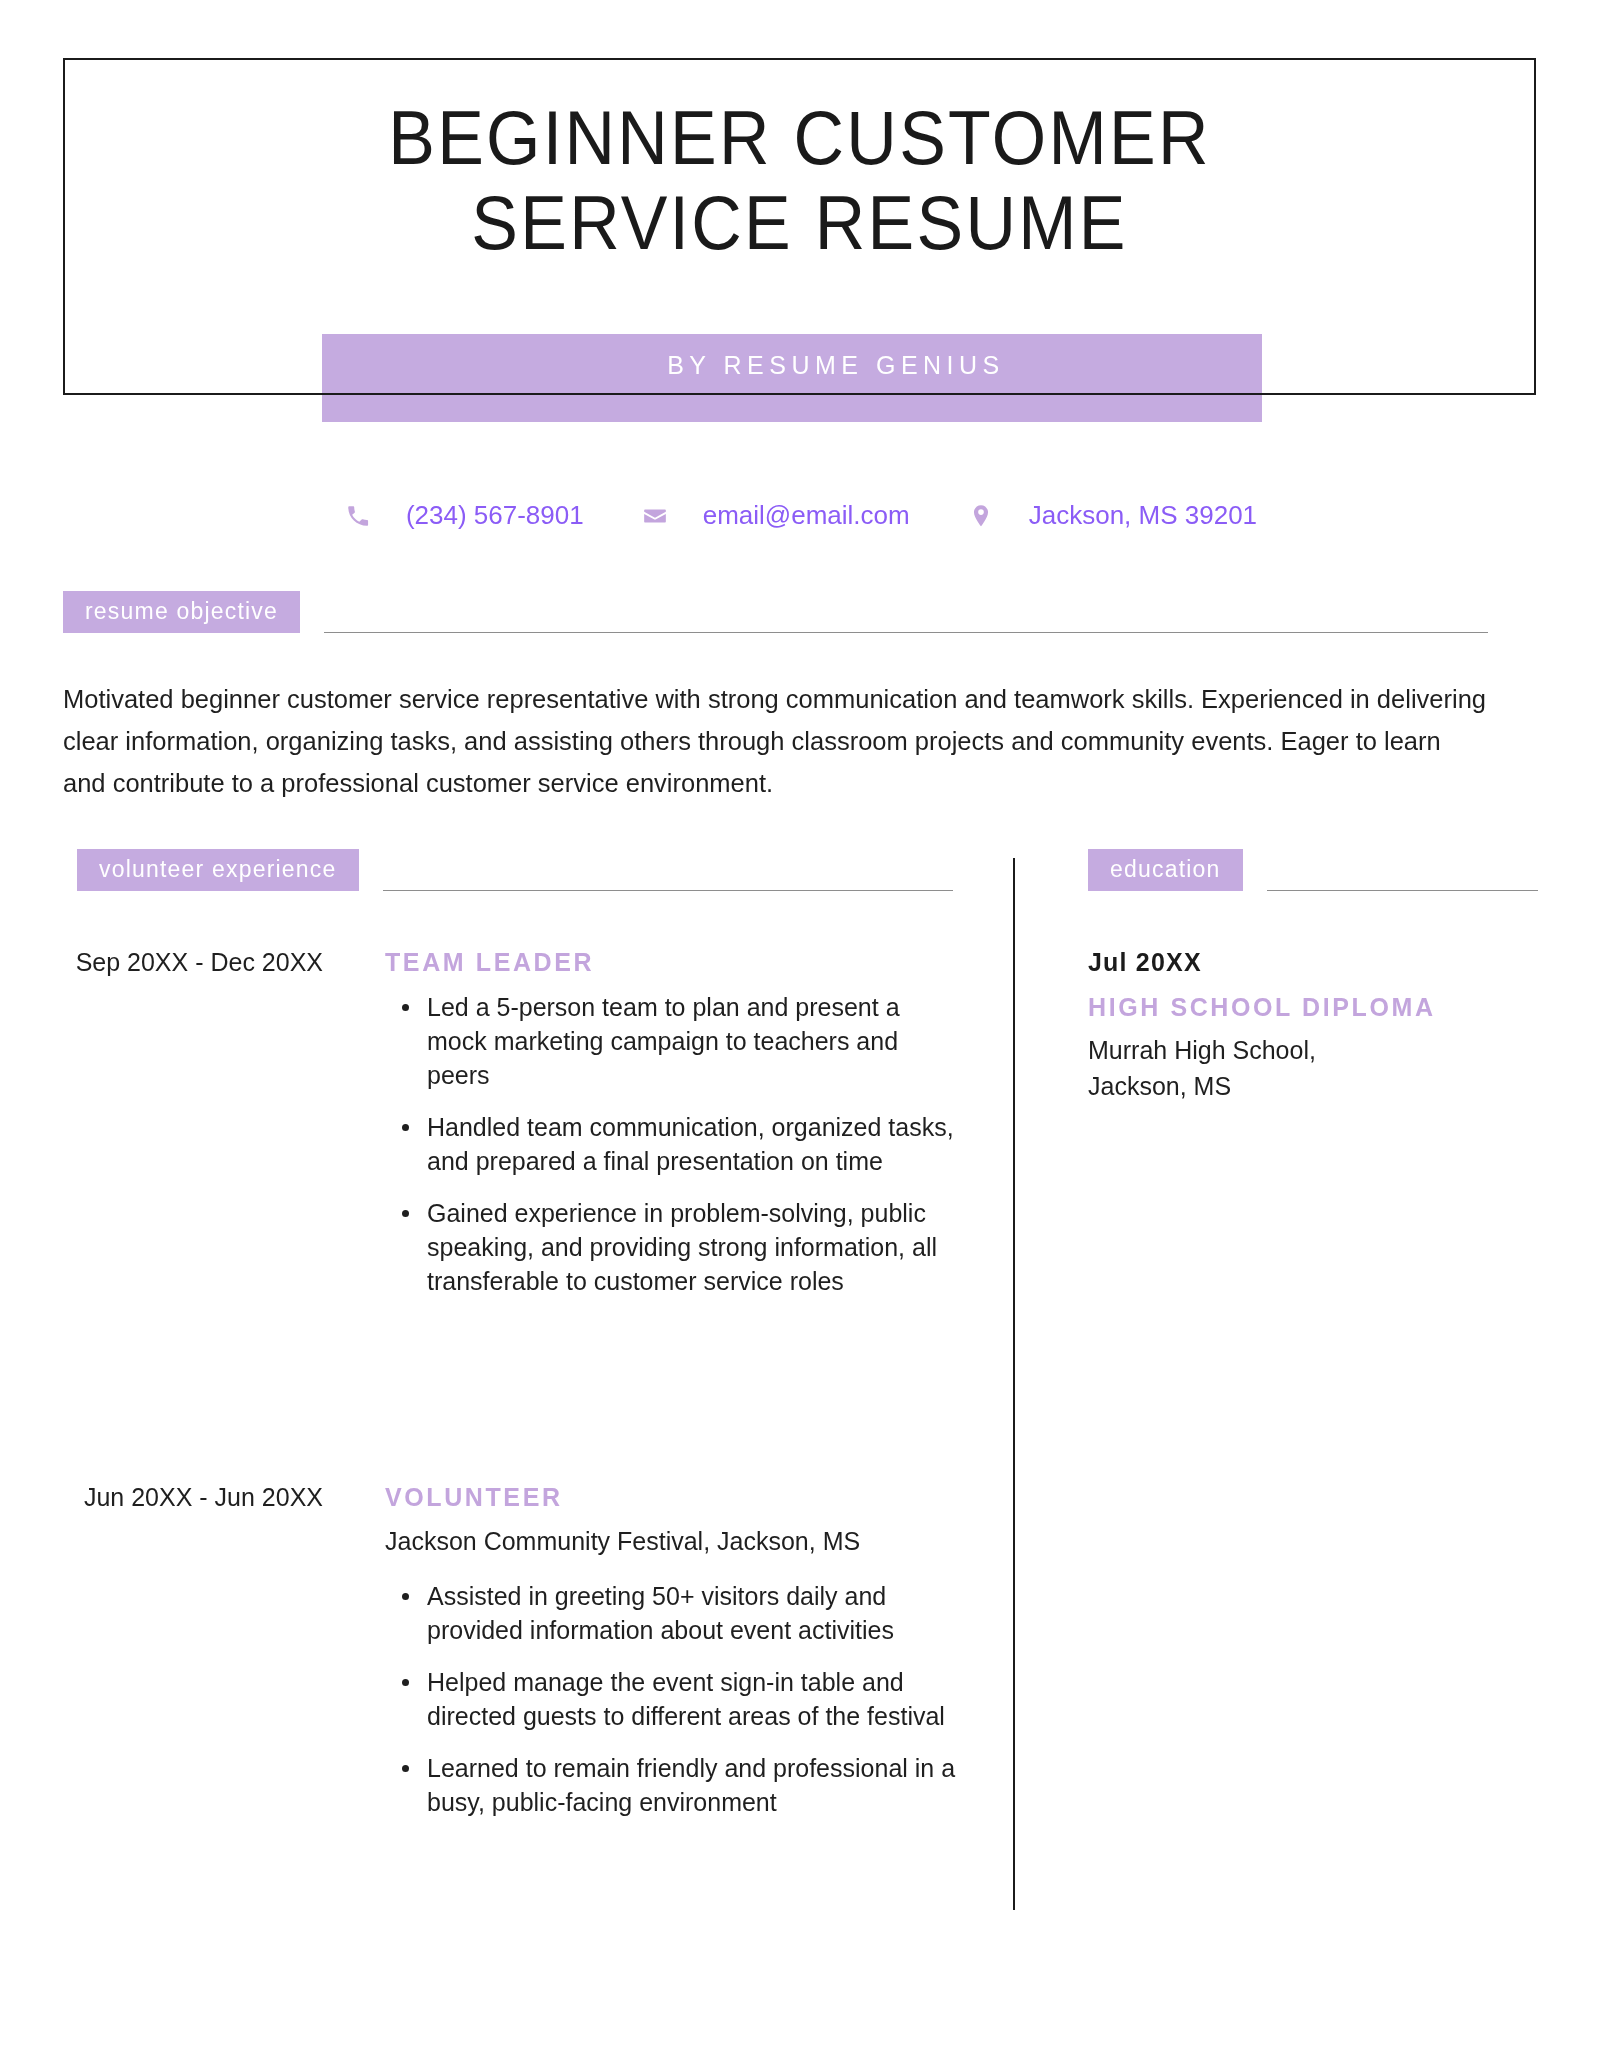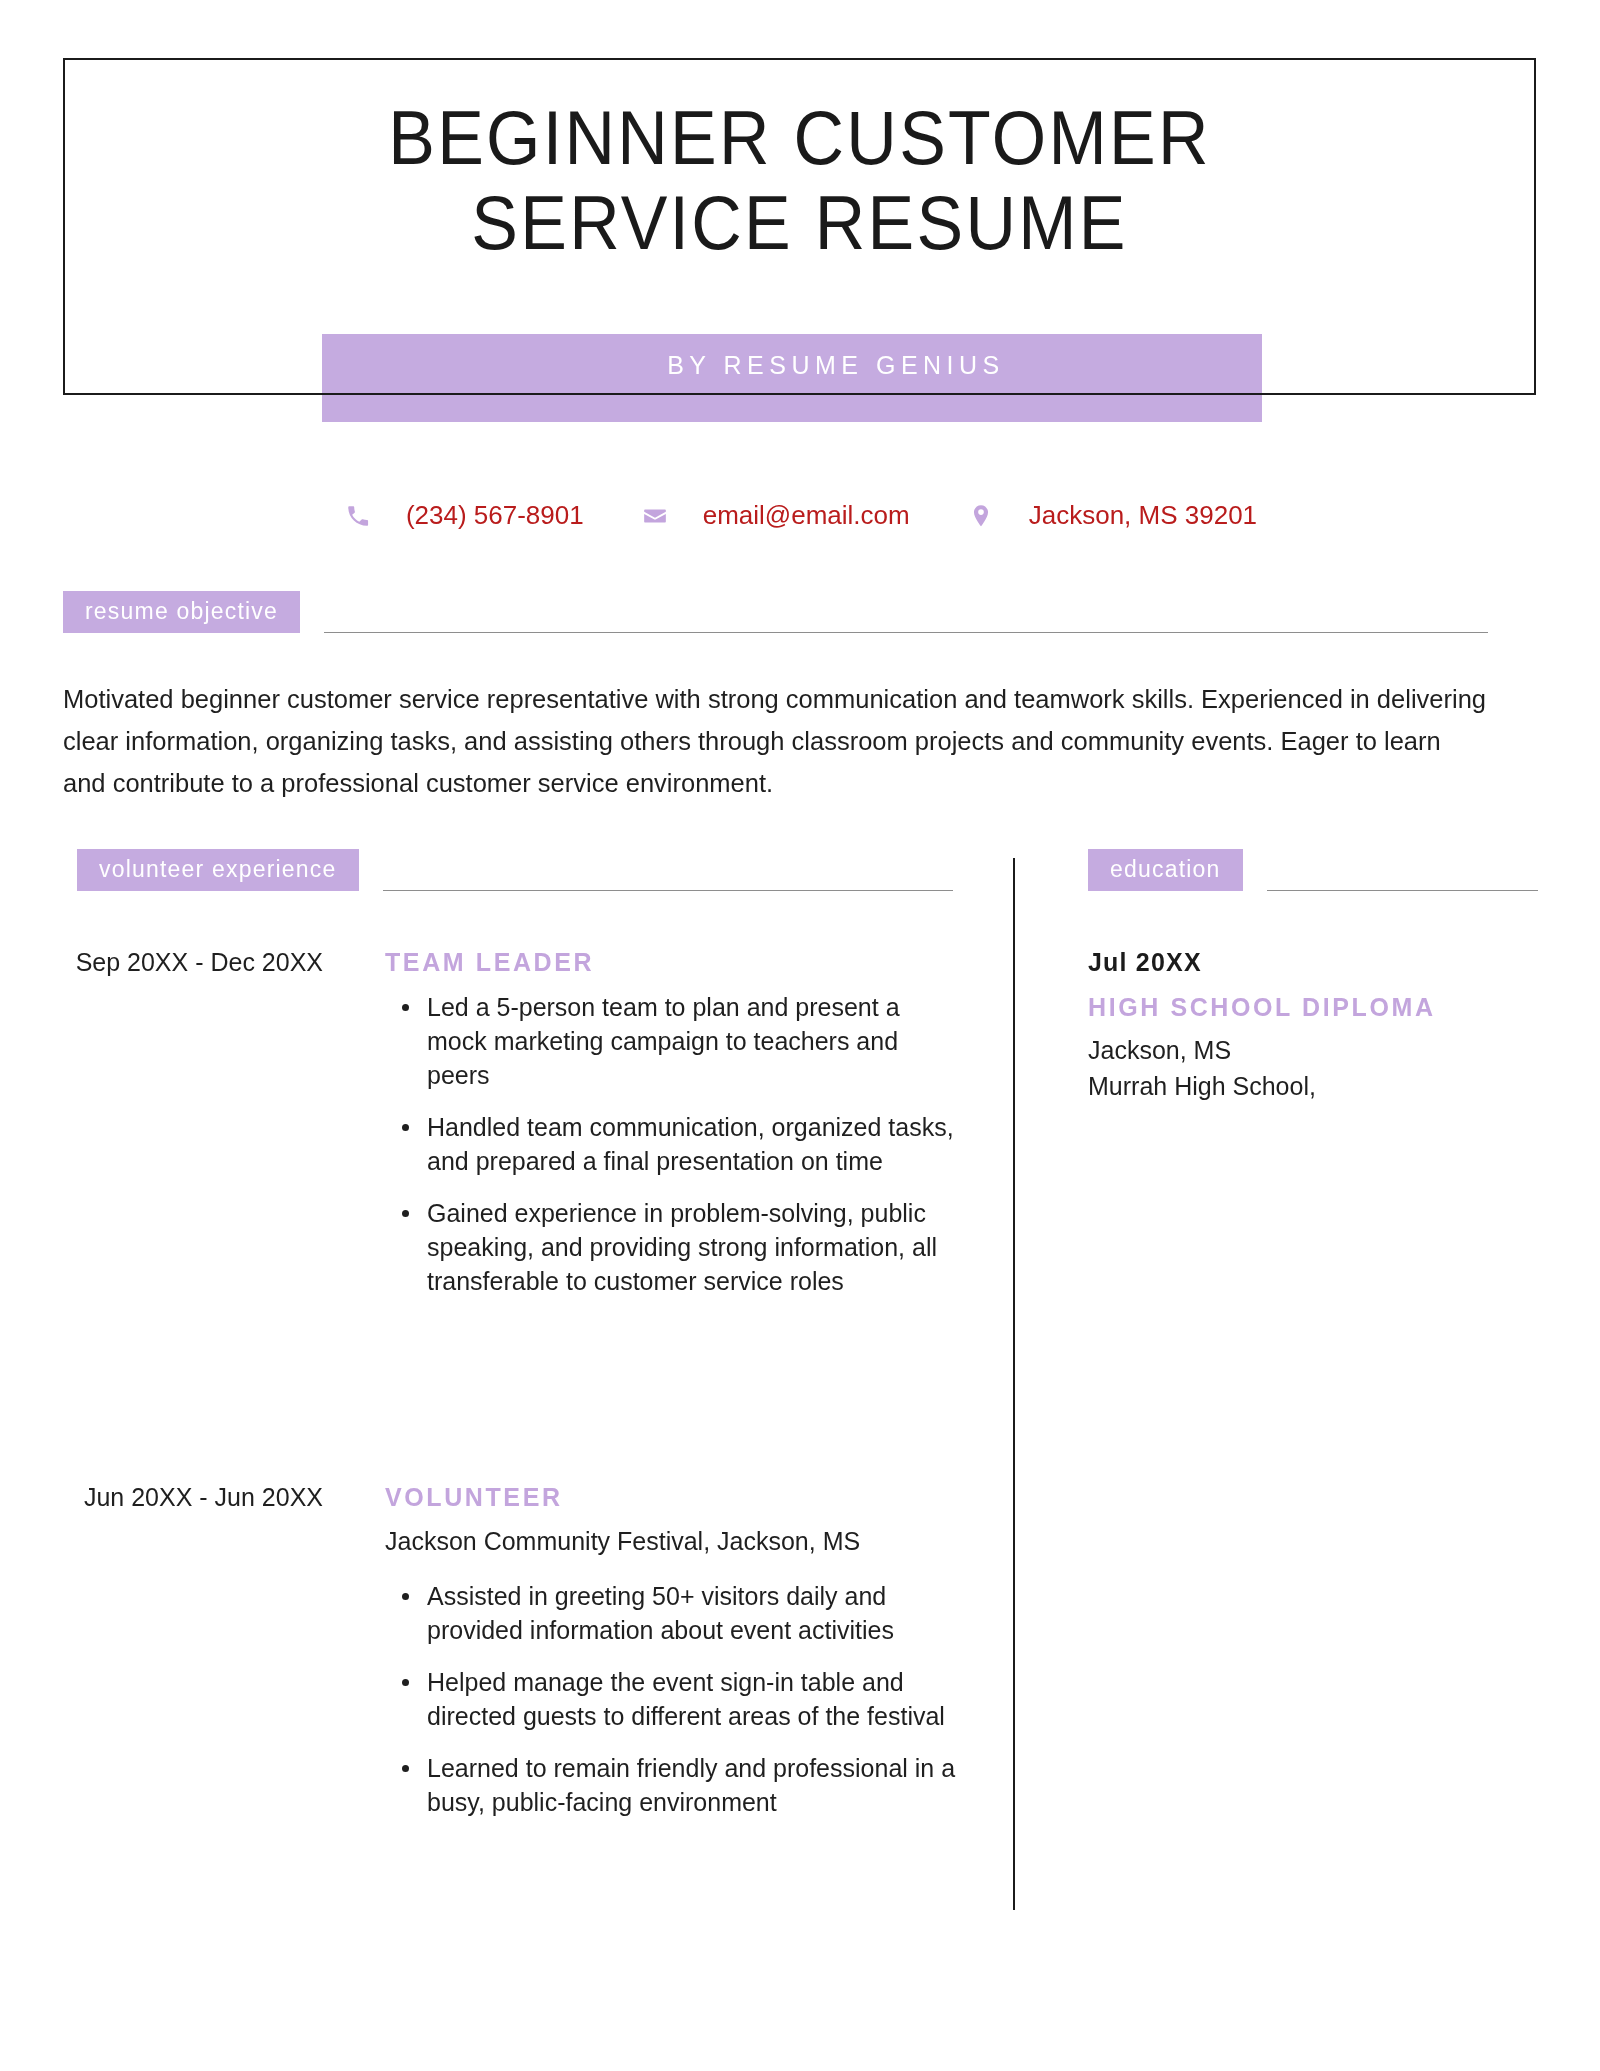--- a/index.html
+++ b/index.html
@@ -97,21 +97,21 @@
     width: 1600px;
     display: flex;
     justify-content: center;
     align-items: center;
     gap: 0px;
   }
   .contact-item {
     display: flex;
     align-items: center;
     font-size: 26px;
-    color: #b91c1c;
+    color: #8b5cf6;
     margin: 0 28px;
     gap: 20px;
   }
   .contact-item .ci-icon {
     display: inline-flex;
     align-items: center;
     justify-content: center;
     width: 30px;
     height: 30px;
     margin-right: 13px;
@@ -338,17 +338,17 @@
         <li>Assisted in greeting 50+ visitors daily and provided information about event activities</li>
         <li>Helped manage the event sign-in table and directed guests to different areas of the festival</li>
         <li>Learned to remain friendly and professional in a busy, public-facing environment</li>
       </ul>
     </div>
   </div>
 
   <div class="edu-entry" style="top:946px;">
     <div class="edu-date">Jul 20XX</div>
     <div class="edu-degree">HIGH SCHOOL DIPLOMA</div>
+    <div class="edu-school">Murrah High School,</div>
     <div class="edu-school">Jackson, MS</div>
-    <div class="edu-school">Murrah High School,</div>
   </div>
 
 </div>
 
 </body></html>

